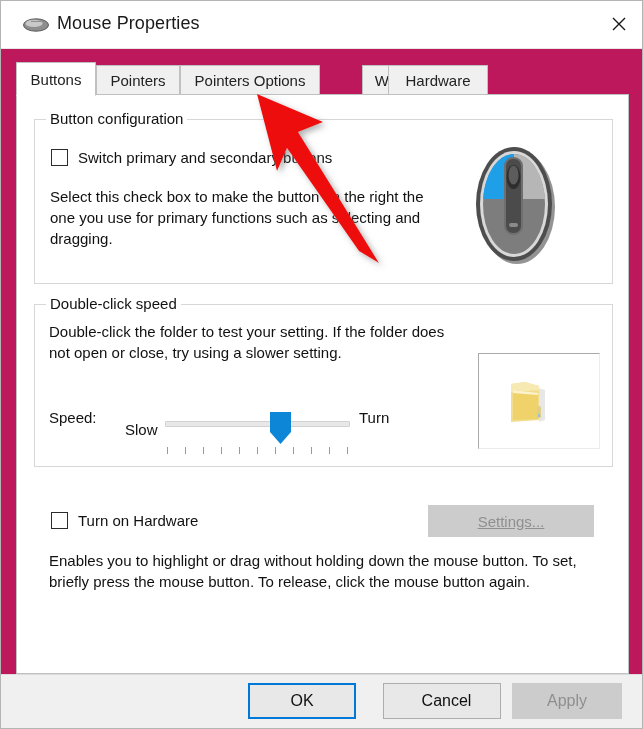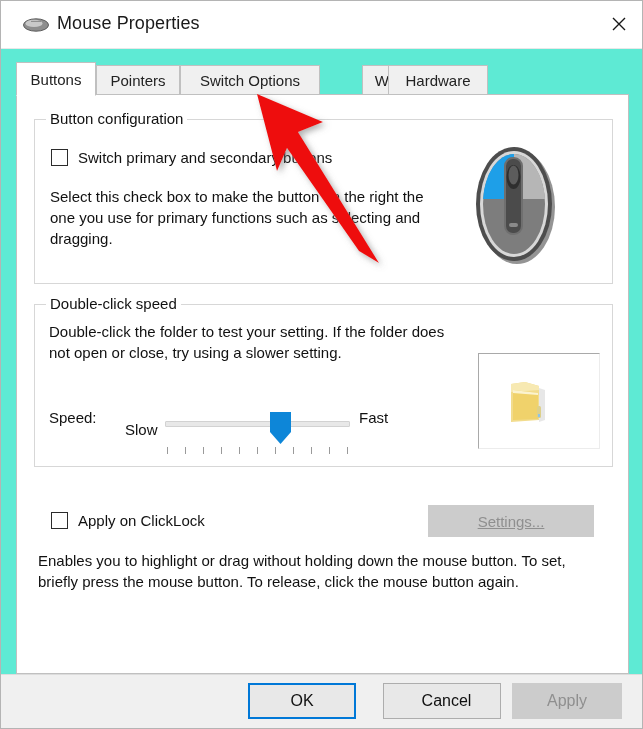--- a/index.html
+++ b/index.html
@@ -7,21 +7,21 @@
     padding: 0;
     background: #ffffff;
   }
   body {
     font-family: "Liberation Sans", sans-serif;
   }
   #app {
     position: relative;
     width: 643px;
     height: 729px;
-    background: #5eead4;
+    background: #be185d;
     overflow: hidden;
     box-sizing: border-box;
     border: 1px solid #b4b4b4;
   }
 
   
   .titlebar {
     position: absolute;
     left: 0; top: 0;
     width: 643px;
@@ -286,21 +286,21 @@
   </div>
 
   <div class="tabstrip">
     <div class="tab active" style="left:0px; width:80px;">
       <span>Buttons</span>
     </div>
     <div class="tab" style="left:80px; width:84px;">
       <span>Pointers</span>
     </div>
     <div class="tab" style="left:164px; width:140px;">
-      <span>Switch Options</span>
+      <span>Pointers Options</span>
     </div>
     <div class="tab" style="left:304px; width:68px;margin-left:42px;">
       <span>Wheel</span>
     </div>
     <div class="tab" style="left:372px; width:100px;">
       <span>Hardware</span>
     </div>
   </div>
 
   <div class="tabpage"></div>
@@ -333,21 +333,21 @@
   </div>
 
   <div class="group" style="left:33px; top:303px; width:579px; height:163px;">
     <div class="group-title">Double-click speed</div>
   </div>
 
   <div class="body-text" style="left:48px; top:320px; width:400px;">Double-click the folder to test your setting. If the folder does not open or close, try using a slower setting.</div>
 
   <div class="speed-label" style="left:48px; top:408px;">Speed:</div>
   <div class="speed-label" style="left:124px; top:420px;">Slow</div>
-  <div class="speed-label" style="left:358px; top:408px;">Fast</div>
+  <div class="speed-label" style="left:358px; top:408px;">Turn</div>
 
   <div class="slider-wrap">
     <div class="slider-track"></div>
     <div class="slider-thumb">
       <svg width="21" height="32" viewBox="0 0 21 32">
         <path d="M0 0 H21 V20 L10.5 32 L0 20 Z" fill="#0d86d8"></path>
       </svg>
     </div>
     <div class="slider-ticks">
       <span class="tick" style="left:0px;"></span>
@@ -374,28 +374,28 @@
         <path d="M8 14 L33 17 L33 19 L8 17 Z" fill="#fbf3cf"></path>
         <rect x="32" y="30" width="4" height="12" rx="1.5" fill="#ddd08a"></rect>
         <rect x="33" y="38" width="2" height="3" fill="#8fc4e8"></rect>
       </svg>
     </div>
   </div>
 
 
   <div class="checkrow" style="left:50px; top:511px;">
     <span class="checkbox"></span>
-    <span class="label">Apply on ClickLock</span>
+    <span class="label">Turn on Hardware</span>
   </div>
 
   <div class="settings-btn">
     <span>Settings...</span>
   </div>
 
-  <div class="body-text" style="left:37px; top:549px; width:550px;">Enables you to highlight or drag without holding down the mouse button. To set, briefly press the mouse button. To release, click the mouse button again.</div>
+  <div class="body-text" style="left:48px; top:549px; width:550px;">Enables you to highlight or drag without holding down the mouse button. To set, briefly press the mouse button. To release, click the mouse button again.</div>
 
   <div class="footer">
     <div class="btn default" style="left:247px; width:108px;">
       <span>OK</span>
     </div>
     <div class="btn" style="left:382px; width:118px;padding-left:9px;">
       <span>Cancel</span>
     </div>
     <div class="btn disabled" style="left:511px; width:110px;">
       <span>Apply</span>

